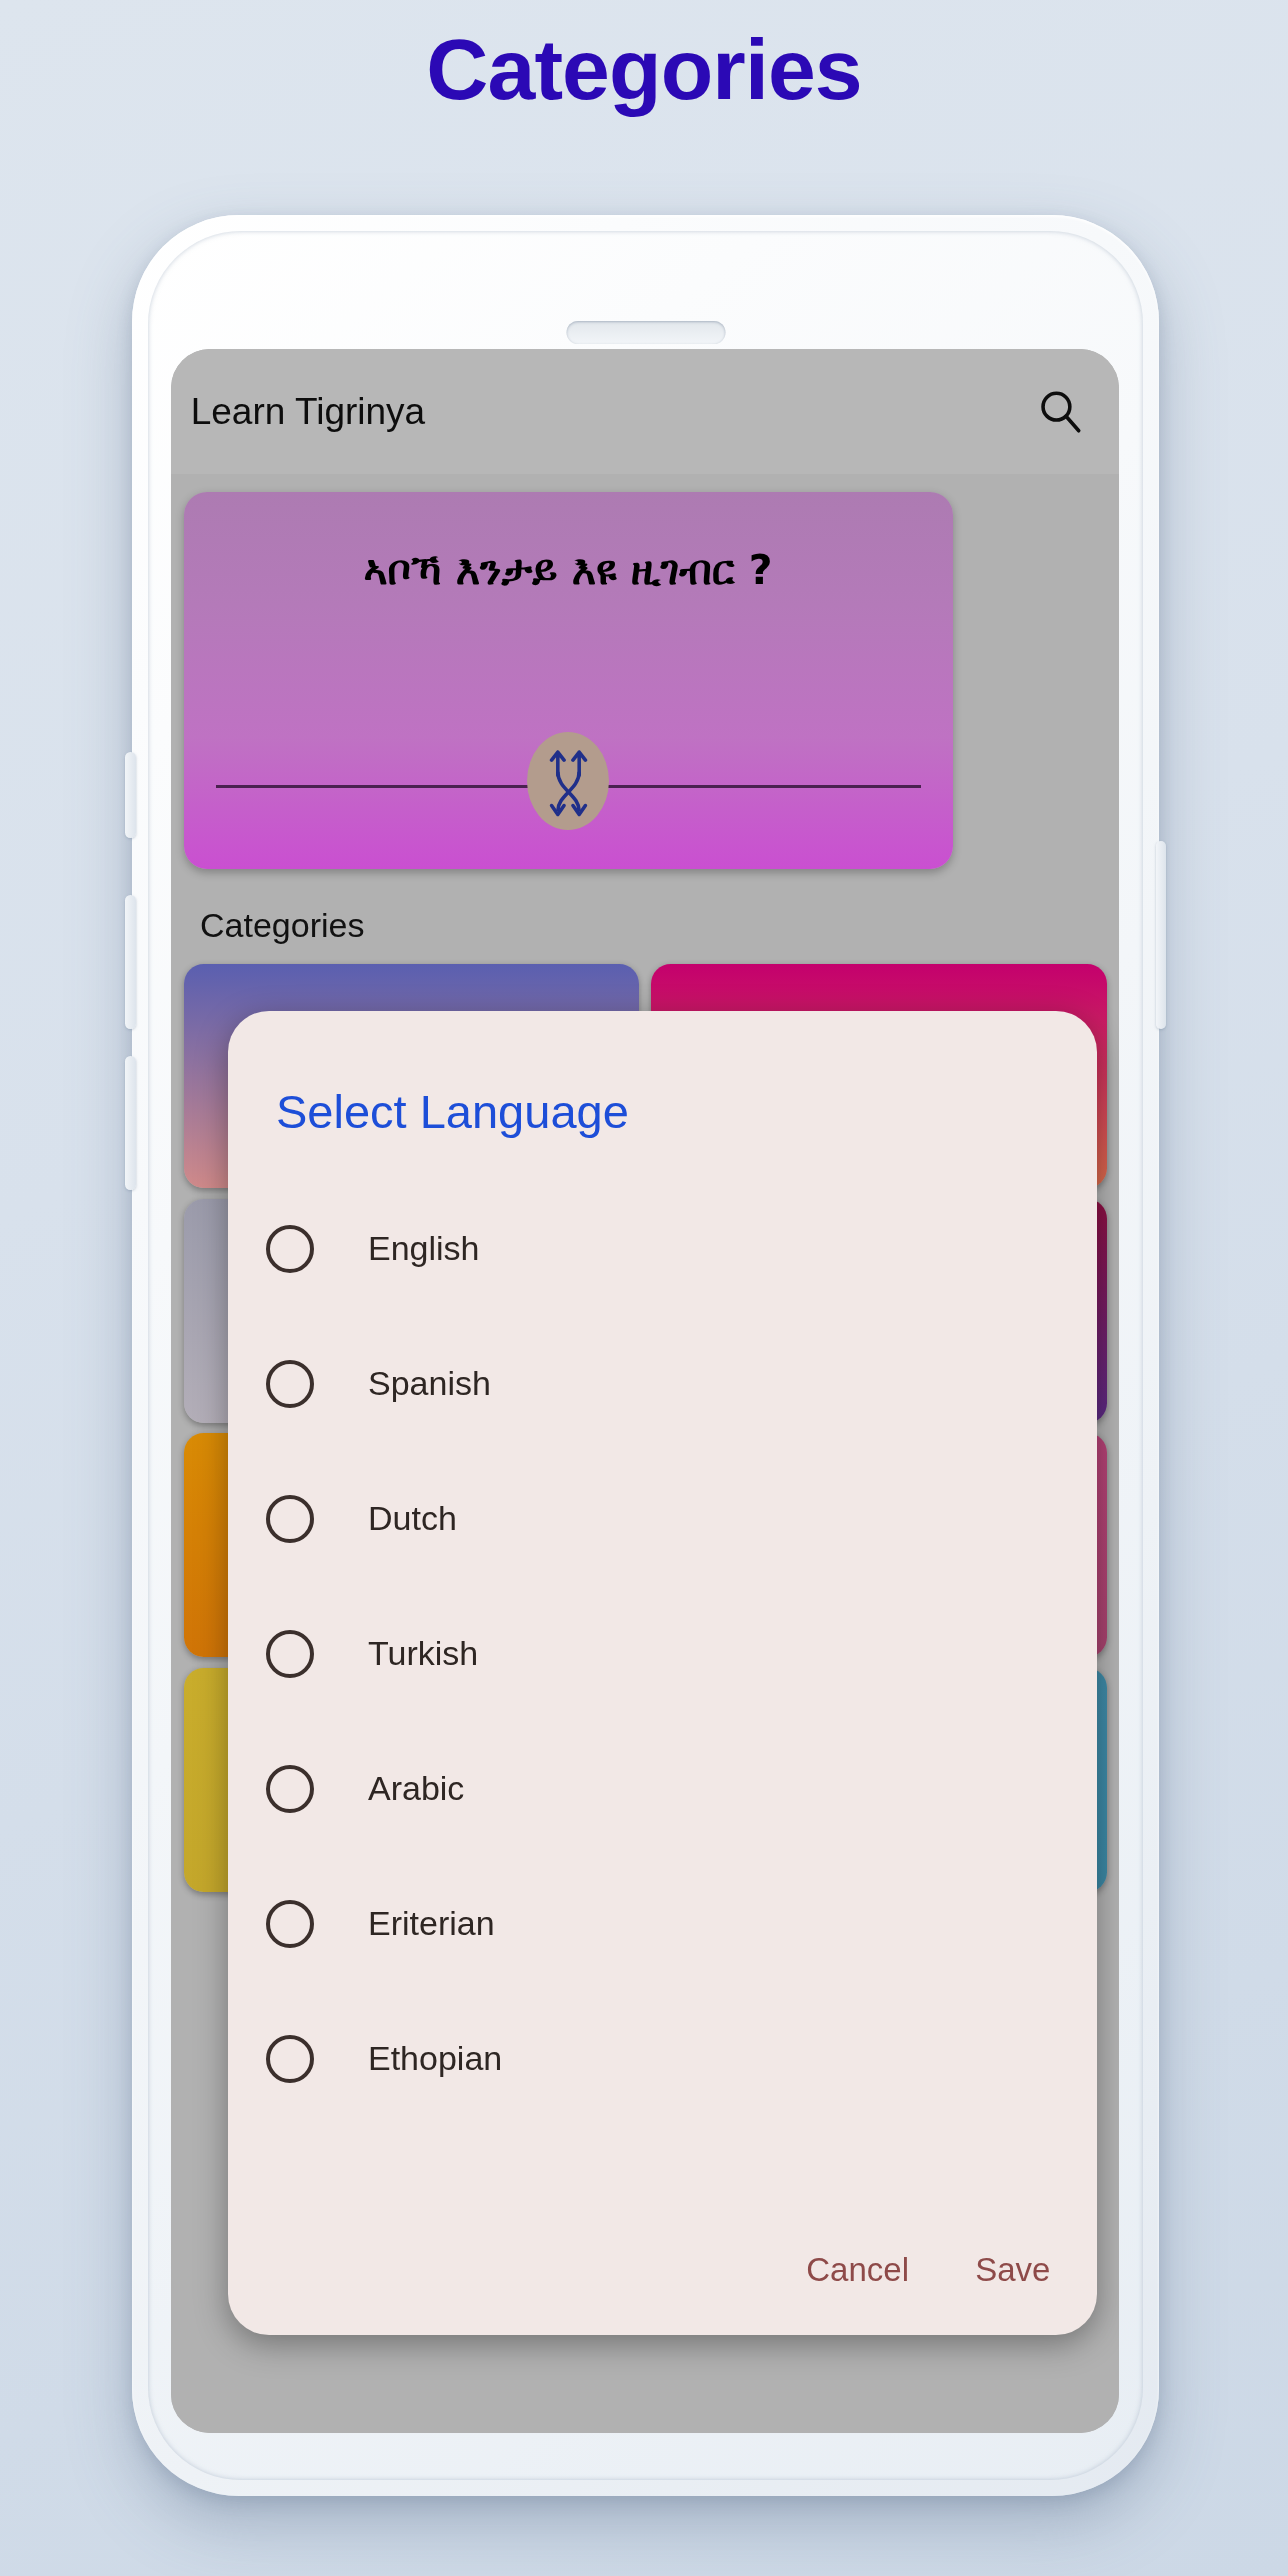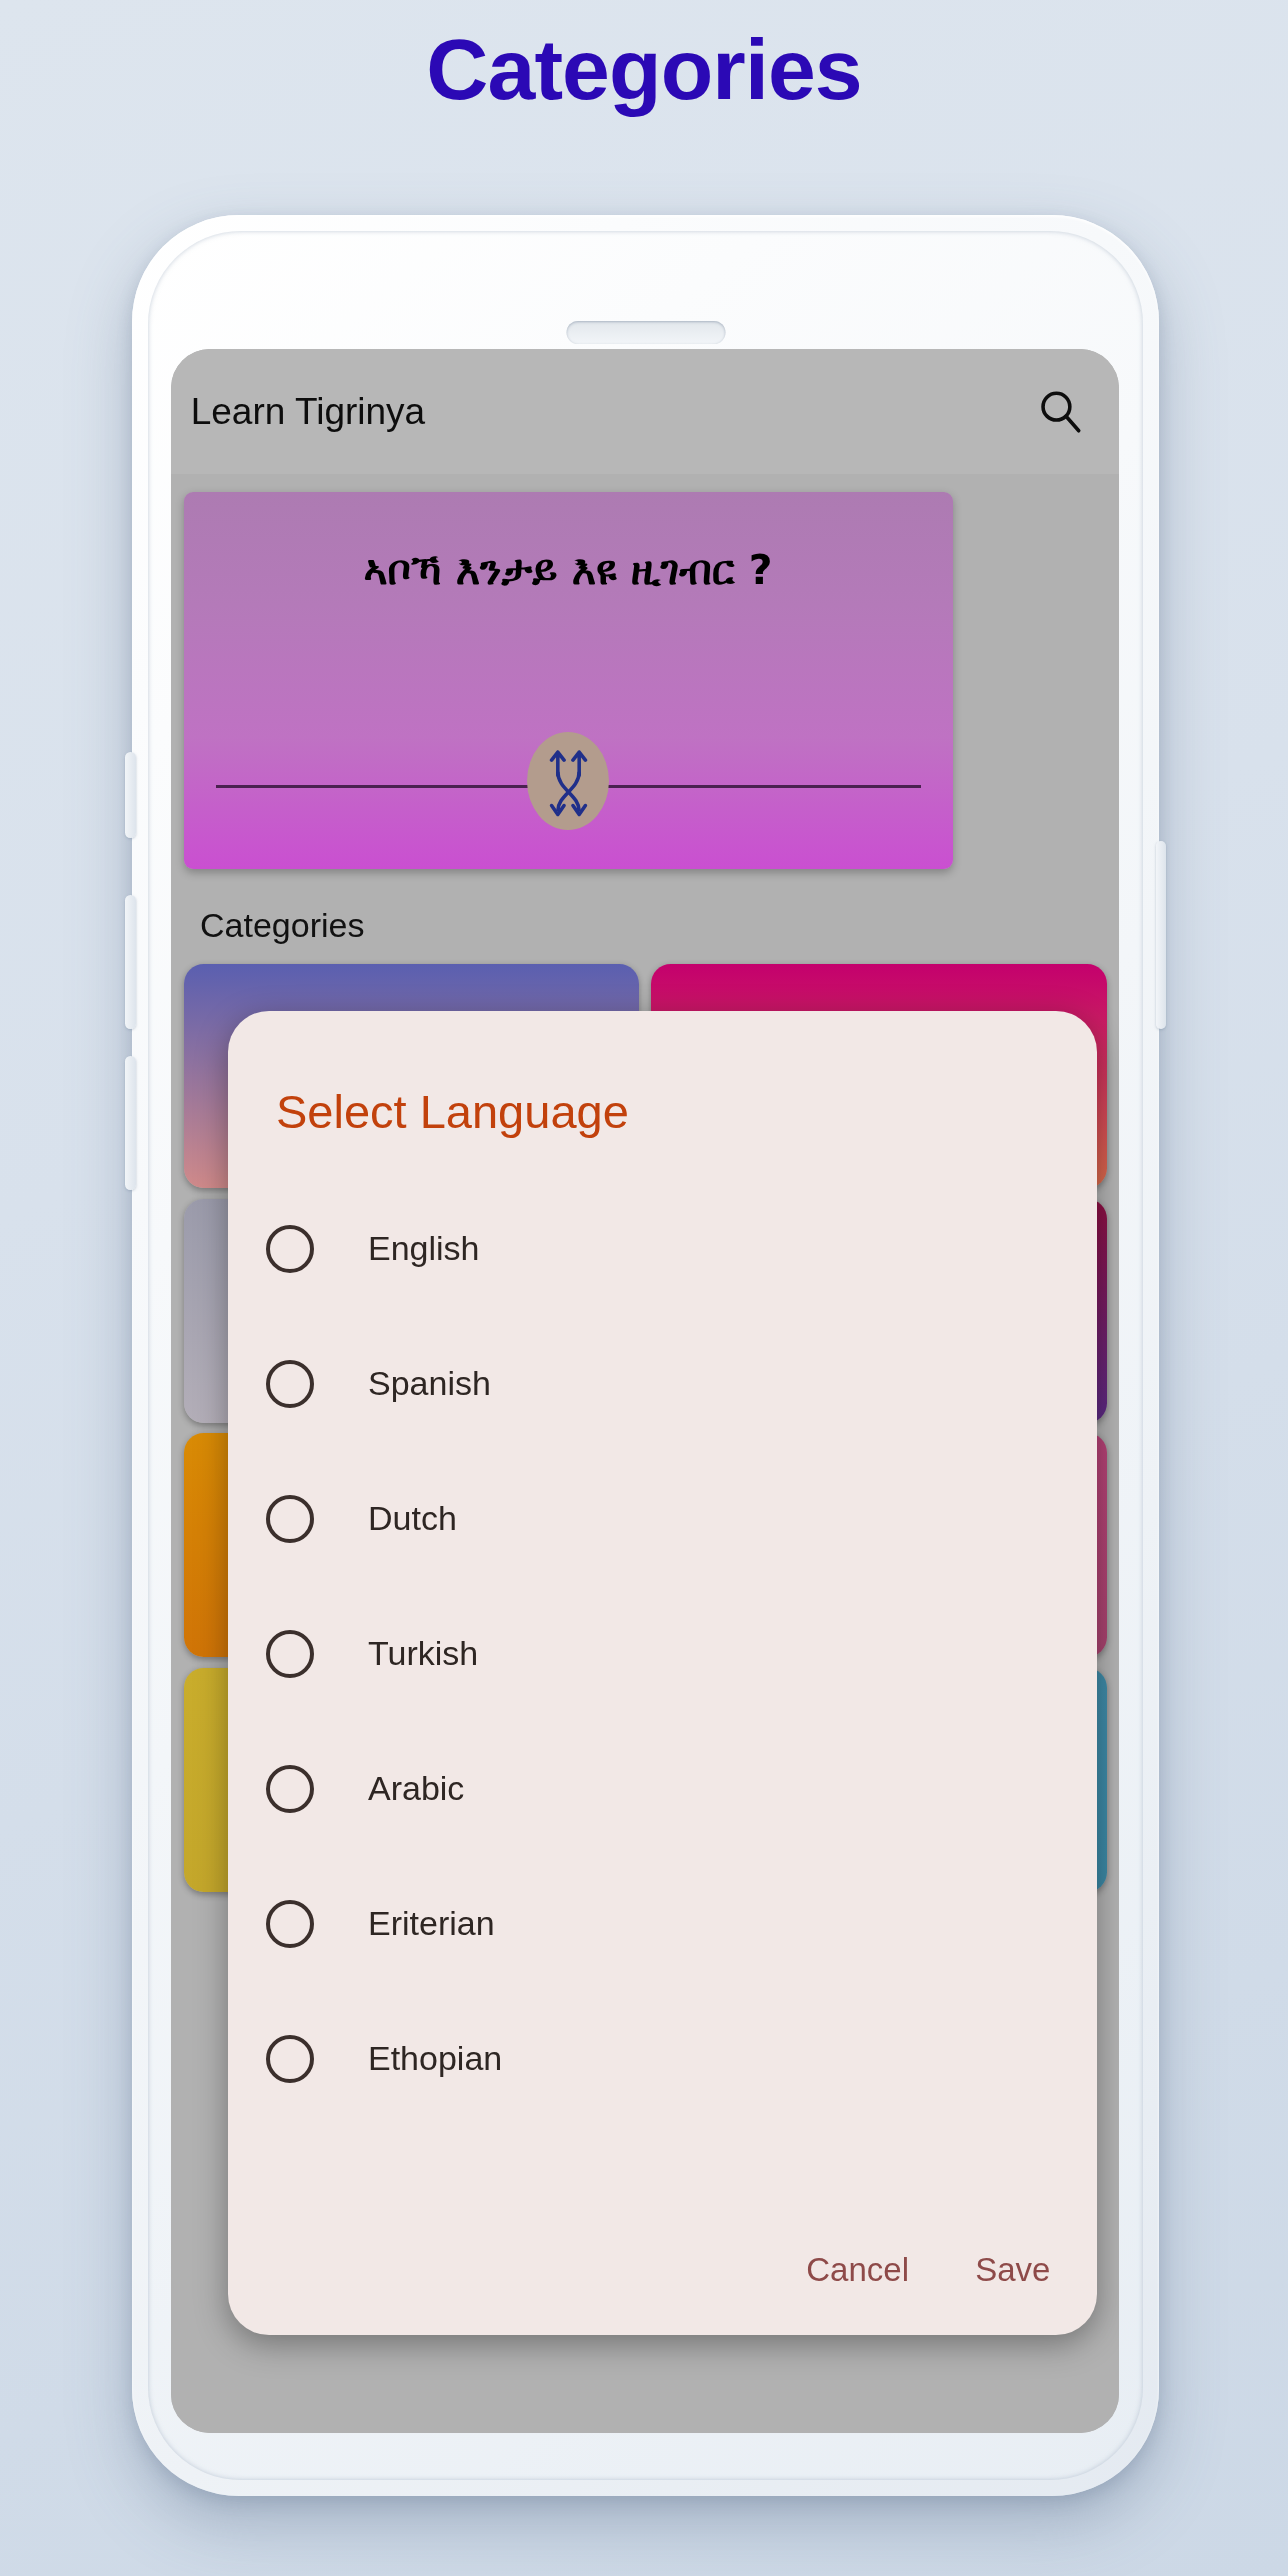--- a/index.html
+++ b/index.html
@@ -120,21 +120,21 @@
     background: #b1b1b1;
   }
 
   
   #translate-card {
     position: absolute;
     left: 12.5px;
     top: 18px;
     width: 769px;
     height: 377px;
-    border-radius: 9px;
+    border-radius: 23px;
     background: linear-gradient(180deg,#ad7bb2 0%, #b47ab9 30%, #bf72c3 65%, #ca4fd1 100%);
     box-shadow: 0 3.6px 9px rgba(0,0,0,0.25);
     overflow: hidden;
   }
   #translate-phrase {
     position: absolute;
     left: 0; right: 0;
     top: 54px;
     text-align: center;
     font-size: 41px;
@@ -224,21 +224,21 @@
     background: #f2e8e6;
     border-radius: 41px;
     box-shadow: 0 9px 32px rgba(0,0,0,0.35);
     overflow: hidden;
   }
   #dialog-title {
     position: absolute;
     left: 48px;
     top: 73px;
     font-size: 47px;
-    color: #c2410c;
+    color: #1d4ed8;
   }
   #language-list {
     position: absolute;
     left: 0;
     top: 170px;
     width: 869px;
   }
   .lang-row {
     height: 135px;
     display: flex;

